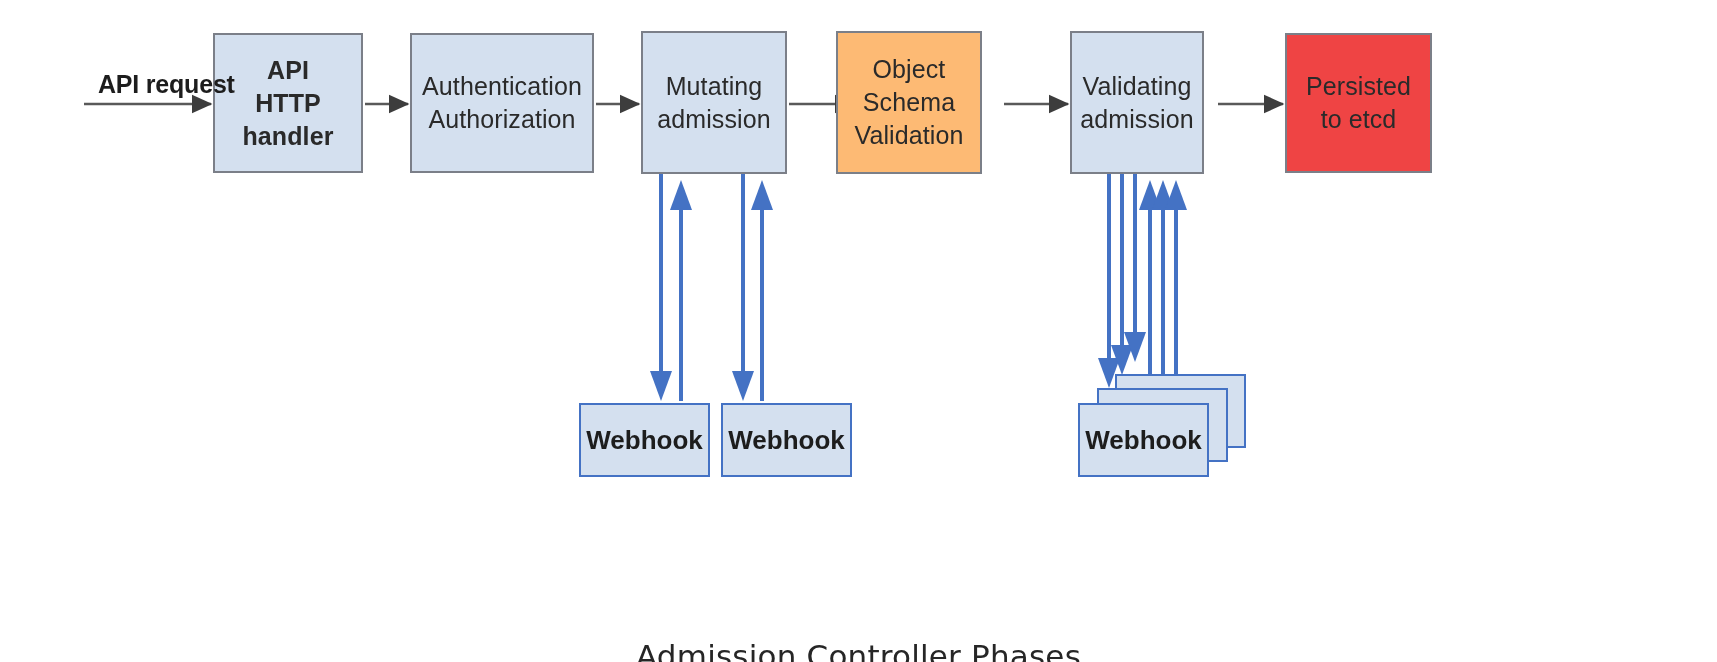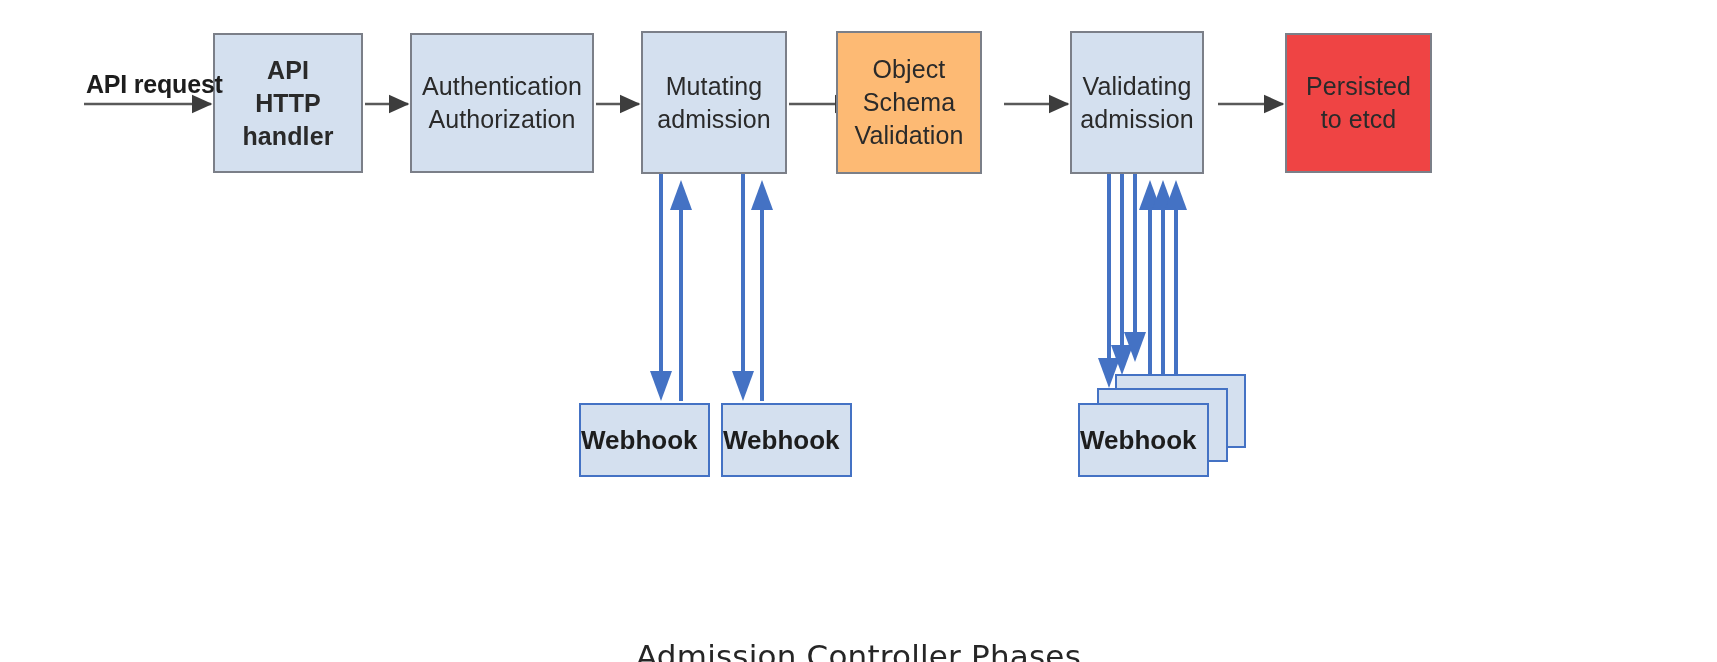--- a/index.html
+++ b/index.html
@@ -46,40 +46,41 @@
     padding: 0 4px;
     box-sizing: border-box;
   }
   .webhook-box {
     position: absolute;
     box-sizing: border-box;
     background: #d4e0ef;
     border: 2px solid #4472c4;
     display: flex;
     align-items: center;
-    justify-content: flex-start;
+    justify-content: center;
     font-size: 26px;
     font-weight: bold;
     color: #1d1d1d;
     font-family: "Liberation Sans", sans-serif;
   }
   .webhook-ghost {
     position: absolute;
     box-sizing: border-box;
     background: #d4e0ef;
     border: 2px solid #4472c4;
   }
   .api-request-label {
     position: absolute;
     font-size: 25px;
     font-weight: bold;
     color: #1d1d1d;
     white-space: nowrap;
     font-family: "Liberation Sans", sans-serif;
     letter-spacing: -0.2px;
+    margin-left: 12px;
   }
   .caption {
     position: absolute;
     width: 100%;
     text-align: center;
     font-size: 31px;
     color: #262626;
     font-family: "DejaVu Sans", sans-serif;
     letter-spacing: 0.2px;
   }

